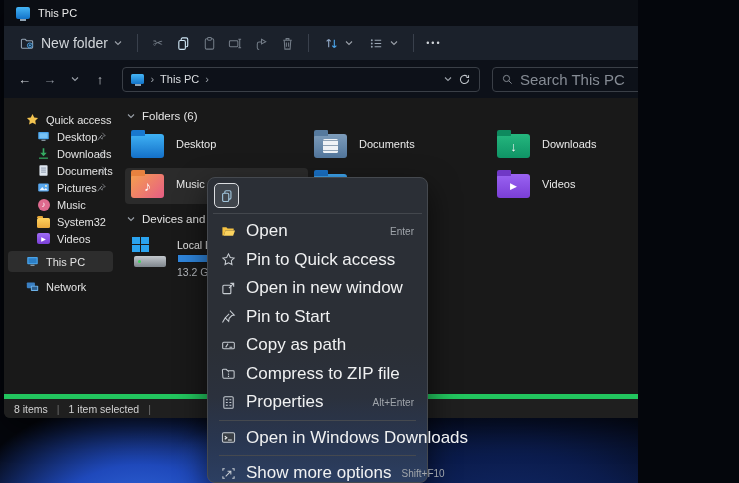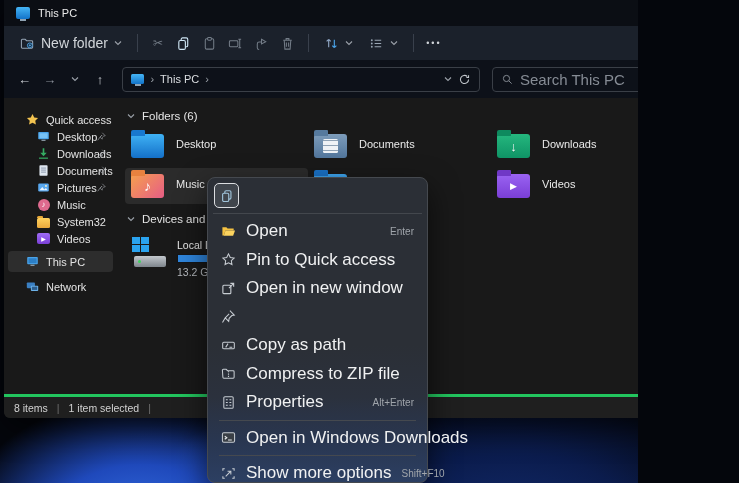--- a/index.html
+++ b/index.html
@@ -94,21 +94,21 @@
   .winflag div { background:#2aa3ef; }
   .drive-body { position:absolute; left:3px; bottom:2px; width:32px; height:11px; border-radius:2px;
     background:linear-gradient(180deg,#c3c8cd,#7e858c); }
   .drive-body::after { content:""; position:absolute; left:4px; top:4px; width:3px; height:3px; border-radius:50%; background:#3fd45f; }
   .dcol { padding-top:2px; min-width:0; }
   .dname { font-size:10.5px; color:#e7e7e7; white-space:nowrap; }
   .dbar { margin-top:3px; width:92px; height:9px; background:#33373c; border:1px solid #14161a; }
   .dfill { height:100%; background:#2f86dd; }
   .dfree { margin-top:3px; font-size:10.5px; color:#b7bbc0; white-space:nowrap; }
   
-  .statusbar { height:24px; background:#1f1f1f; border-top:3px solid #22c55e; display:flex; align-items:center;
+  .statusbar { height:24px; background:#1f1f1f; border-top:5px solid #22c55e; display:flex; align-items:center;
     padding:0 10px; font-size:10.5px; color:#d2d2d2; gap:9px; flex:none; border-radius:0 0 6px 6px; }
   .statusbar .bar { color:#6f6f6f; }
   .sb-views { margin-left:auto; display:flex; gap:6px; align-items:center; }
   .v-list { width:14px; height:12px; display:flex; flex-direction:column; justify-content:space-between; opacity:.8; }
   .v-list div { height:2px; background:#c7c7c7; }
   .v-thumb { width:14px; height:12px; border:2px solid #f2f2f2; background:#191919; box-shadow:0 0 0 1px #555; }
   
   .cmenu { position:absolute; left:207px; top:177px; width:221px; height:306px; border-radius:8px;
     border:1px solid #45494f;
     background:linear-gradient(180deg,#2b2f36 0%,#2b2f36 55%,#2b313d 72%,#293650 86%,#2c3f62 100%);
@@ -470,20 +470,21 @@
           <rect x="2" y="4.5" width="8.5" height="9" rx="1" fill="none" stroke="#c8cdd3" stroke-width="1.2"></rect>
           <path d="M8.5 7.5 13.5 2.5M13.5 6V2.5H10" fill="none" stroke="#c8cdd3" stroke-width="1.2"></path>
         </svg>
       <span class="cl">Open in new window</span>
       <span class="sc"></span>
     </div>
     <div class="cm-item">
       <svg class="cmi" viewBox="0 0 16 16">
           <path d="M9.5 1.8 14.2 6.5l-2.6.5-2.9 2.9-.5 3.3L4.5 9.5 1.6 14.4M4.5 9.5 8.7 5.3" fill="none" stroke="#c8cdd3" stroke-width="1.1"></path>
         </svg>
+      <span class="cl">Pin to Start</span>
       <span class="sc"></span>
     </div>
     <div class="cm-item">
       <svg class="cmi" viewBox="0 0 16 16">
           <rect x="1.8" y="4.5" width="12.4" height="7" rx="1.2" fill="none" stroke="#c8cdd3" stroke-width="1.1"></rect>
           <path d="m5 10 2.5-4M9 9.8h3" stroke="#c8cdd3" stroke-width="1.1"></path>
         </svg>
       <span class="cl">Copy as path</span>
       <span class="sc"></span>
     </div>

